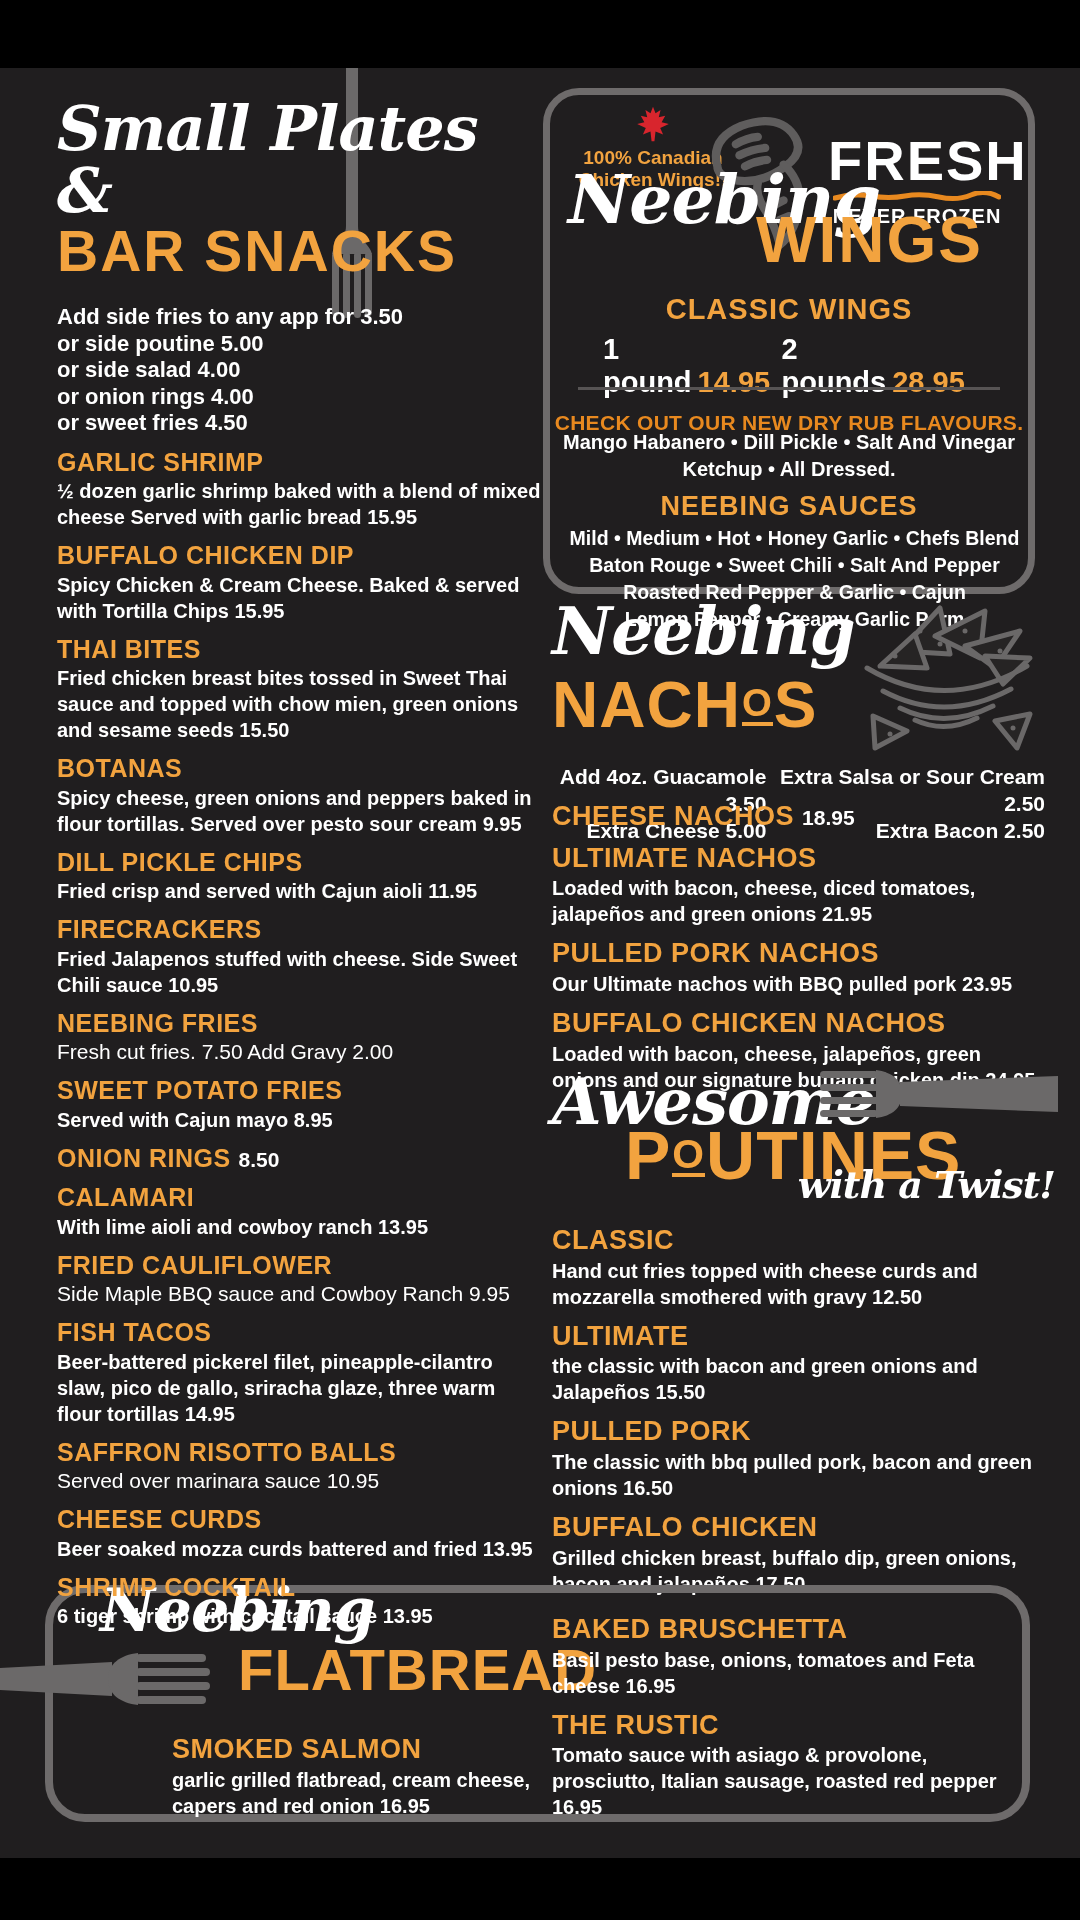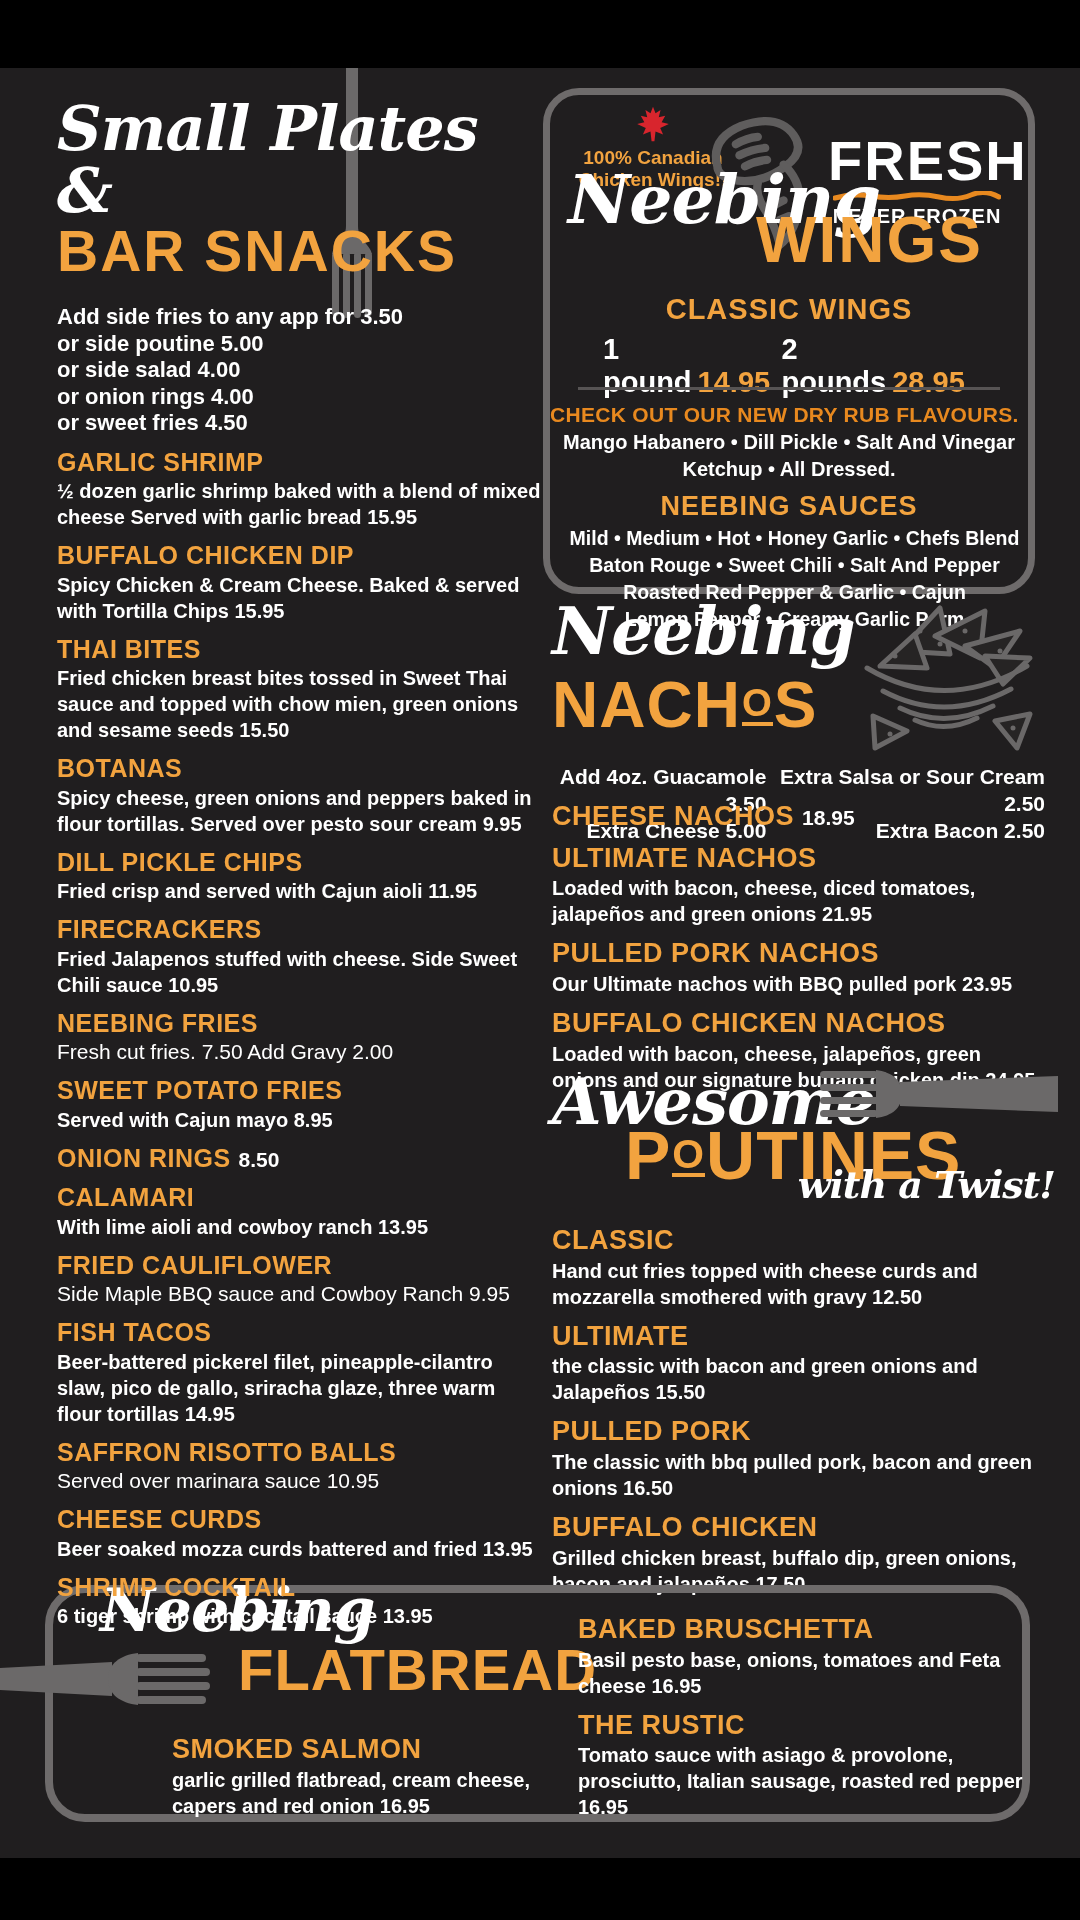--- a/index.html
+++ b/index.html
@@ -47,21 +47,21 @@
   .fresh-underline{width:168px;height:12px;display:block;margin:2px auto 0 auto;}
   .never-frozen{font-size:20px;font-weight:800;color:#fff;letter-spacing:1px;margin-top:2px;}
   .wings-script{position:absolute;left:18px;top:70px;font-size:68px;line-height:1;}
   .wings-word{position:absolute;left:206px;top:108px;font-size:64px;font-weight:800;color:var(--accent);letter-spacing:2px;}
   .classic-title{position:absolute;left:0;top:198px;width:100%;text-align:center;
     font-size:29px;font-weight:800;color:var(--accent);letter-spacing:1px;}
   .price-row{position:absolute;left:0;top:238px;width:100%;display:flex;justify-content:space-between;padding:0 53px;}
   .price-pair{font-size:29px;font-weight:800;color:#fff;}
   .price-pair .pp{color:var(--accent);margin-left:6px;}
   .wings-divider{position:absolute;left:28px;right:28px;top:292px;height:3px;background:#575454;}
-  .dryrub-title{position:absolute;left:0;top:308px;width:100%;text-align:left;
+  .dryrub-title{position:absolute;left:0;top:316px;width:100%;text-align:center;
     font-size:21px;font-weight:800;color:var(--deep-orange);letter-spacing:0.3px;}
   .dryrub-lines{position:absolute;left:0;top:334px;width:100%;text-align:center;}
   .dryrub-lines div{font-size:20px;font-weight:700;line-height:27px;}
   .sauces-title{position:absolute;left:0;top:396px;width:100%;text-align:center;
     font-size:27px;font-weight:800;color:var(--accent);letter-spacing:1px;}
   .sauce-lines{position:absolute;left:0;top:430px;width:100%;text-align:center;}
   .sauce-lines div{font-size:19.5px;font-weight:700;line-height:27px;padding-left:11px;}
 
   
   .nachos-script{position:absolute;left:552px;top:530px;font-size:66px;line-height:1;}
@@ -83,21 +83,21 @@
   .pout-script-bottom{position:absolute;right:25px;top:1098px;font-size:38px;line-height:1;}
   .poutine-items{position:absolute;left:552px;top:1146px;width:500px;}
 
   
   .flat-box{position:absolute;left:45px;top:1517px;width:985px;height:237px;
     border:8px solid var(--gray);border-radius:40px;}
   .flat-script{position:absolute;left:100px;top:1512px;font-size:60px;line-height:1;}
   .flat-title{position:absolute;left:238px;top:1568px;font-size:58px;font-weight:800;color:var(--accent);letter-spacing:1px;}
   .flat-fork{position:absolute;left:0px;top:1583px;width:218px;height:56px;}
   .flat-left{position:absolute;left:172px;top:1655px;width:420px;}
-  .flat-right{position:absolute;left:552px;top:1535px;width:450px;margin-left:26px;}
+  .flat-right{position:absolute;left:552px;top:1535px;width:450px;}
   .flat-right .item h3, .flat-left .item h3{font-size:27px;}
 </style>
 </head>
 <body>
 
 <div class="menu-page">
 
   <svg class="fork-down" viewBox="0 0 44 252" preserveAspectRatio="none">
     <g fill="#6b6969">
       <rect x="16" y="0" width="12" height="160"></rect>

